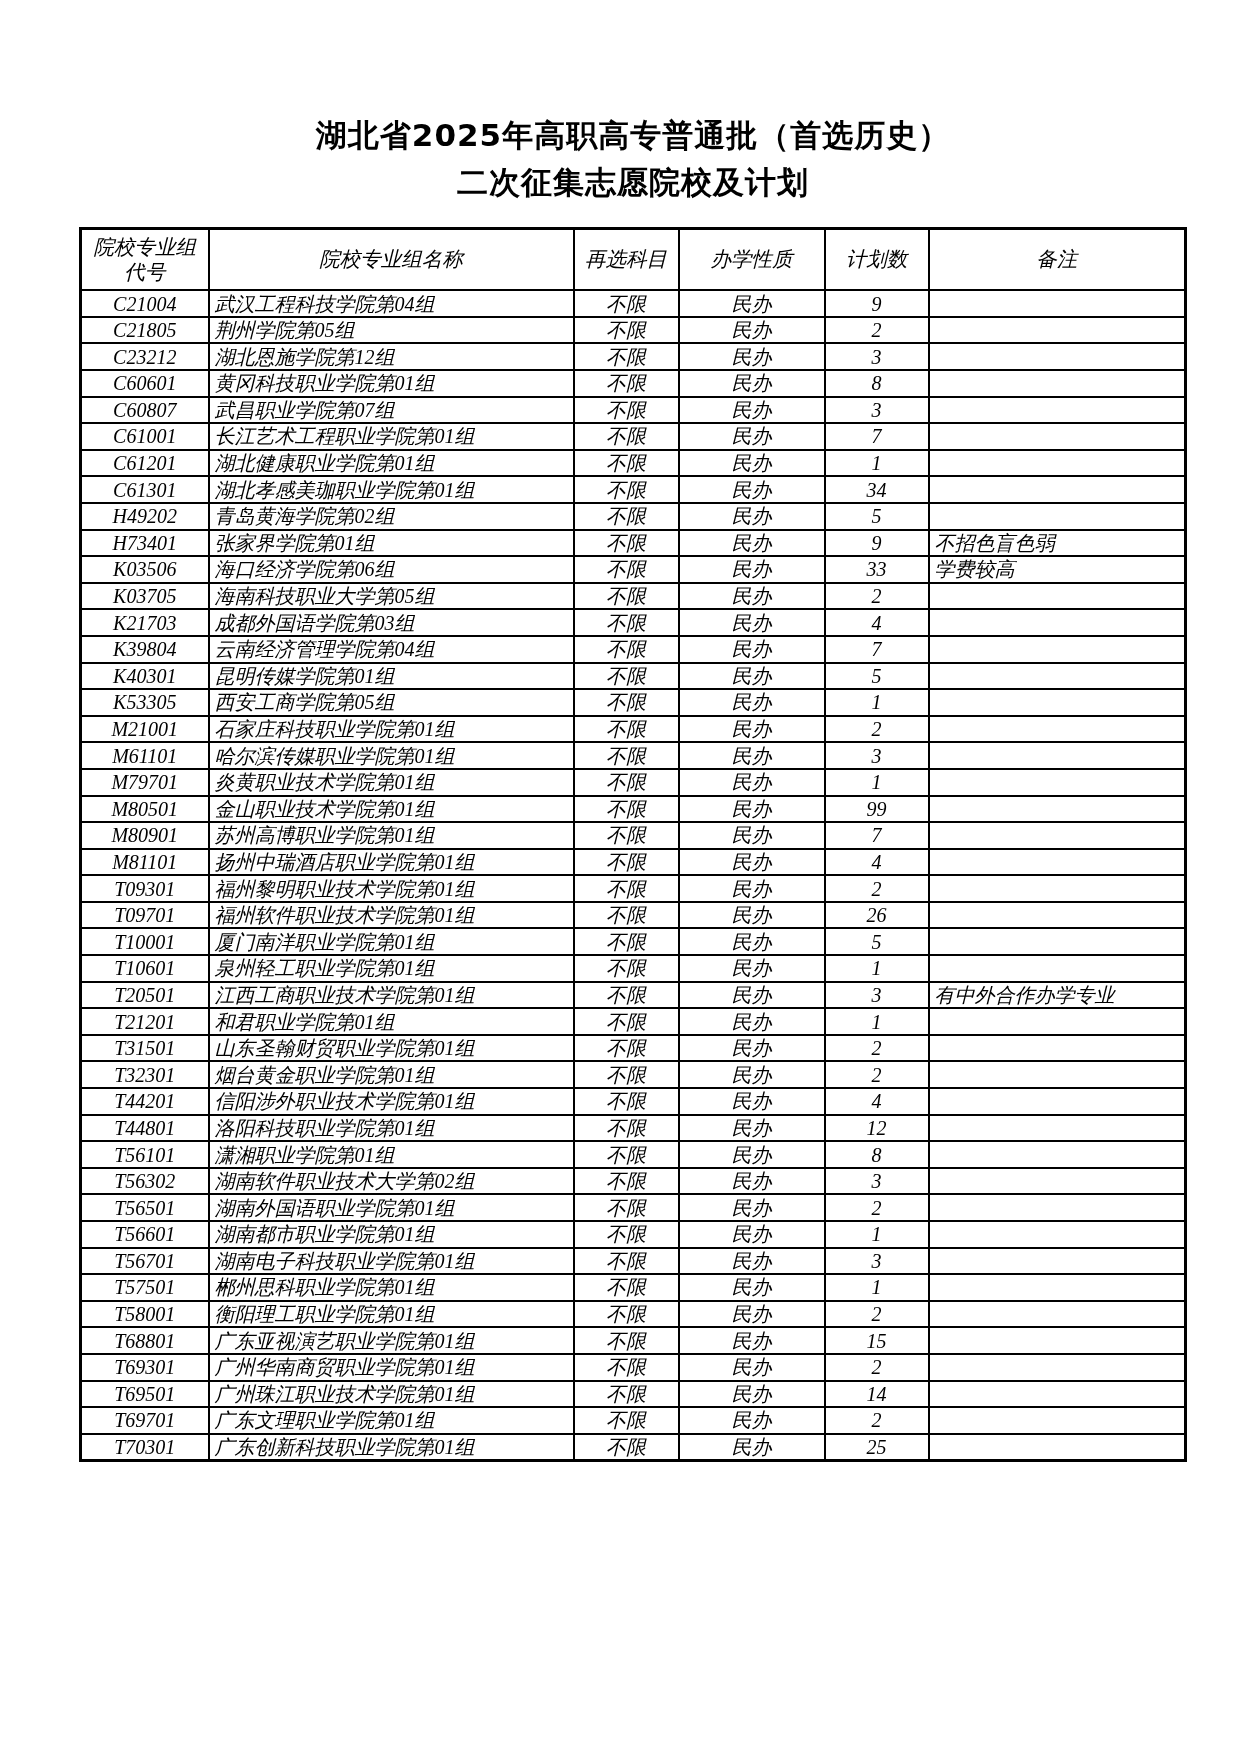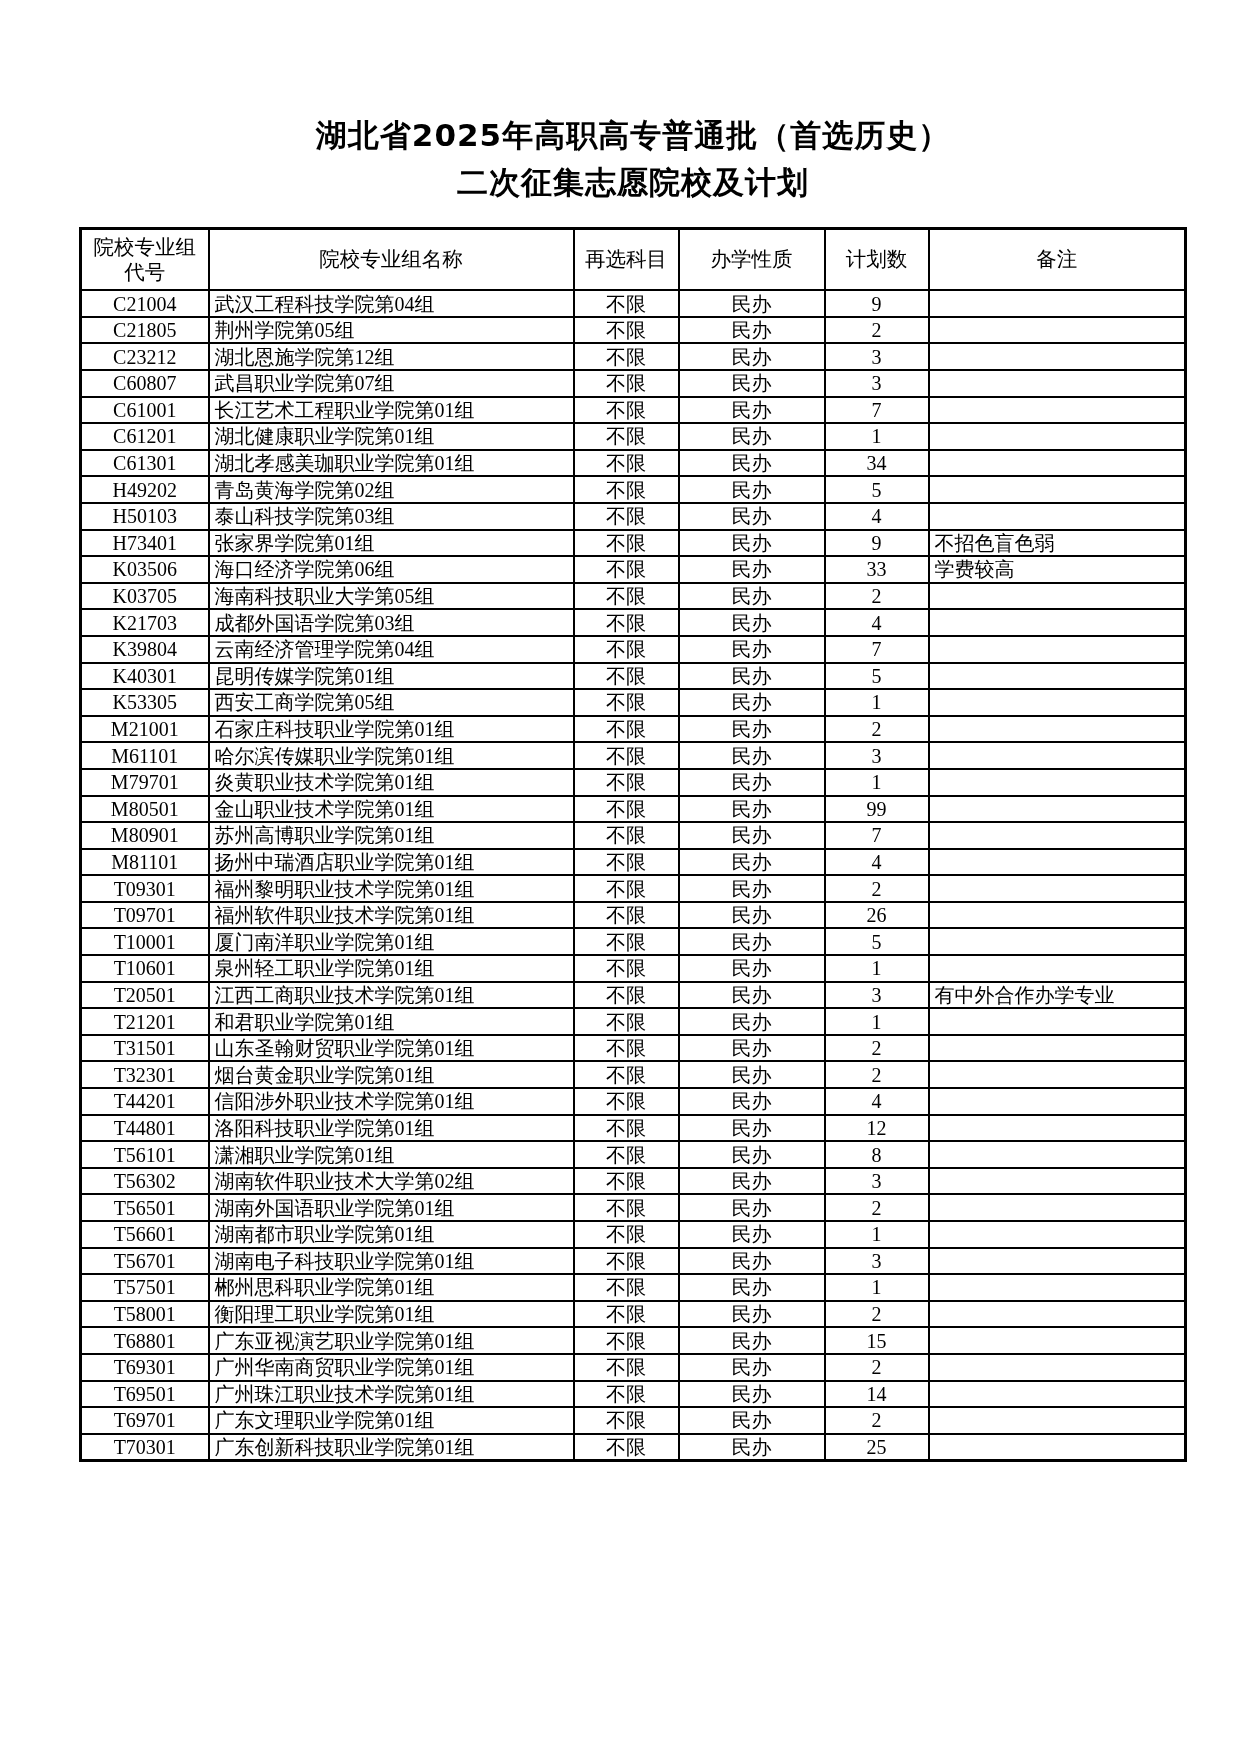--- a/index.html
+++ b/index.html
@@ -25,20 +25,21 @@
     font-size: 31px;
     line-height: 1.52;
     letter-spacing: 1px;
   }
   table.plan-table {
     border-collapse: collapse;
     table-layout: fixed;
     width: 1105px;
     margin: 21px auto 0 auto;
     border: 3px solid #000;
+    font-style: italic;
   }
   .plan-table th, .plan-table td {
     border: 2px solid #000;
     font-size: 20px;
     line-height: 1.2;
     padding: 0 5px;
     overflow: hidden;
     white-space: nowrap;
     vertical-align: middle;
   }
@@ -107,20 +108,28 @@
 
         <tr>
           <td class="c">C23212</td>
           <td class="l">湖北恩施学院第12组</td>
           <td class="c">不限</td>
           <td class="c">民办</td>
           <td class="c">3</td>
           <td class="l"></td>
         </tr>
 
+        <tr>
+          <td class="c">C60601</td>
+          <td class="l">黄冈科技职业学院第01组</td>
+          <td class="c">不限</td>
+          <td class="c">民办</td>
+          <td class="c">8</td>
+          <td class="l"></td>
+        </tr>
 
         <tr>
           <td class="c">C60807</td>
           <td class="l">武昌职业学院第07组</td>
           <td class="c">不限</td>
           <td class="c">民办</td>
           <td class="c">3</td>
           <td class="l"></td>
         </tr>
 
@@ -153,28 +162,20 @@
 
         <tr>
           <td class="c">H49202</td>
           <td class="l">青岛黄海学院第02组</td>
           <td class="c">不限</td>
           <td class="c">民办</td>
           <td class="c">5</td>
           <td class="l"></td>
         </tr>
 
-        <tr>
-          <td class="c">H50103</td>
-          <td class="l">泰山科技学院第03组</td>
-          <td class="c">不限</td>
-          <td class="c">民办</td>
-          <td class="c">4</td>
-          <td class="l"></td>
-        </tr>
 
         <tr>
           <td class="c">H73401</td>
           <td class="l">张家界学院第01组</td>
           <td class="c">不限</td>
           <td class="c">民办</td>
           <td class="c">9</td>
           <td class="l">不招色盲色弱</td>
         </tr>
 

